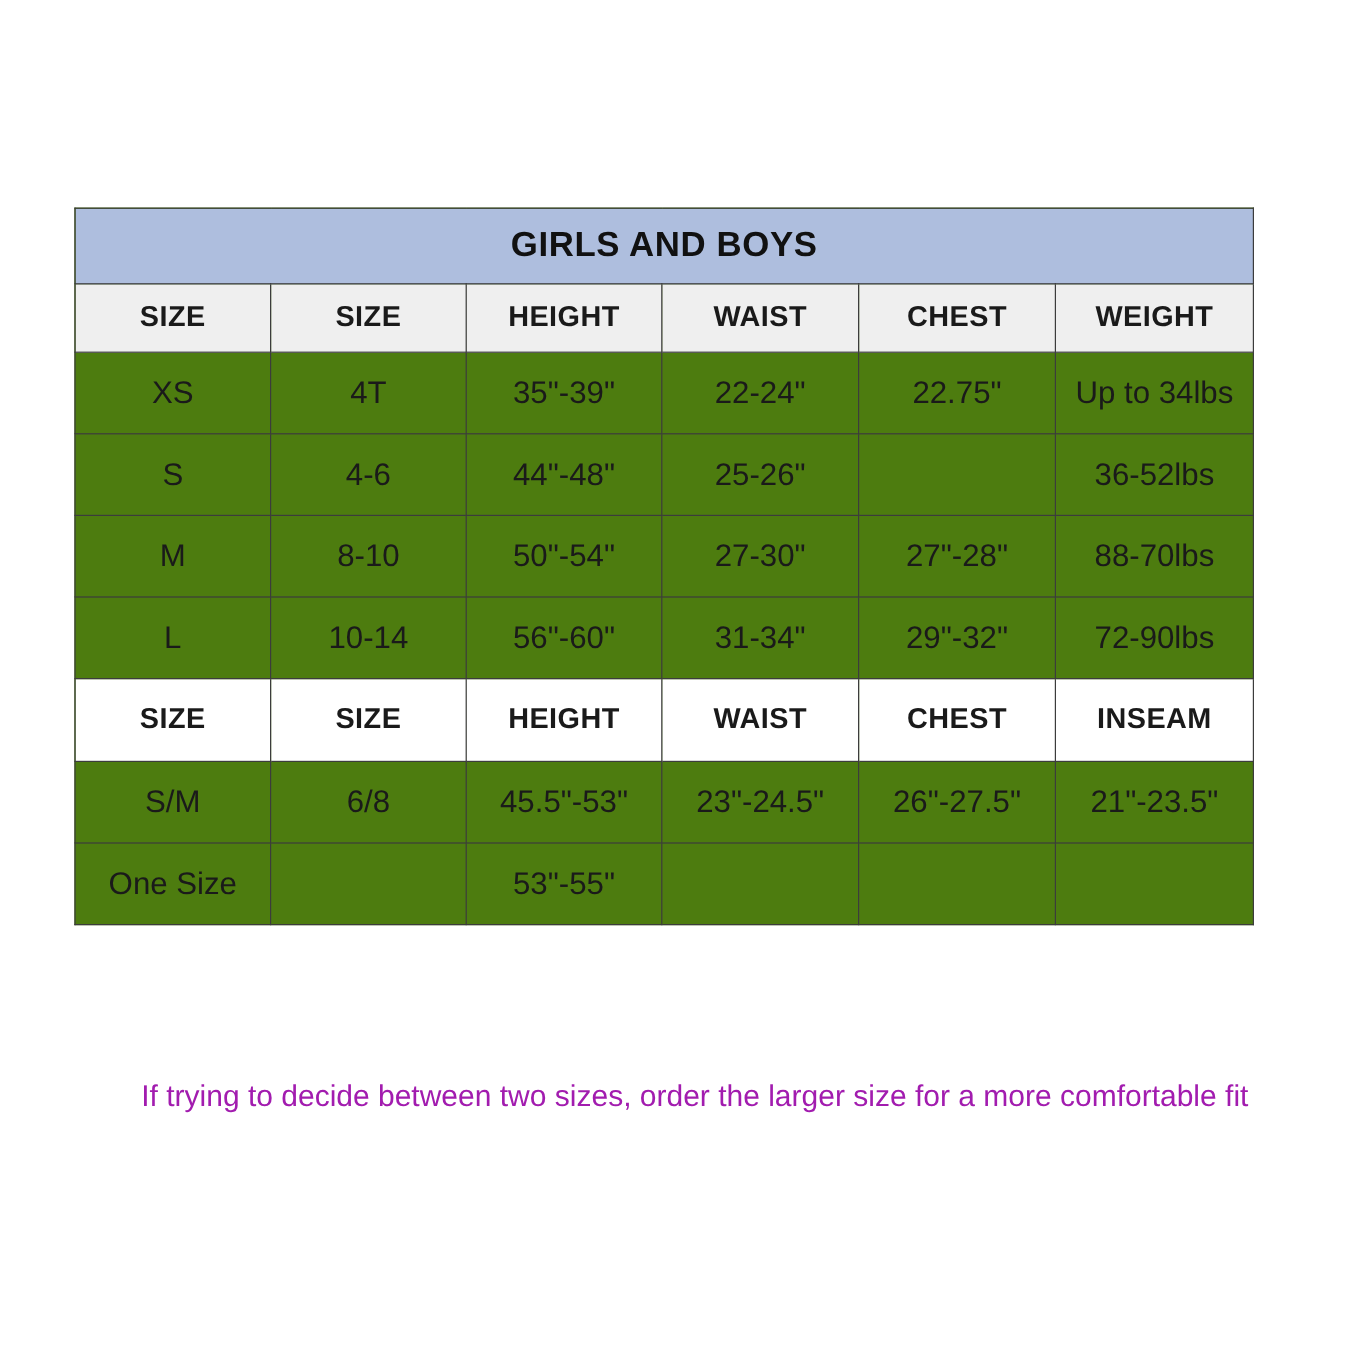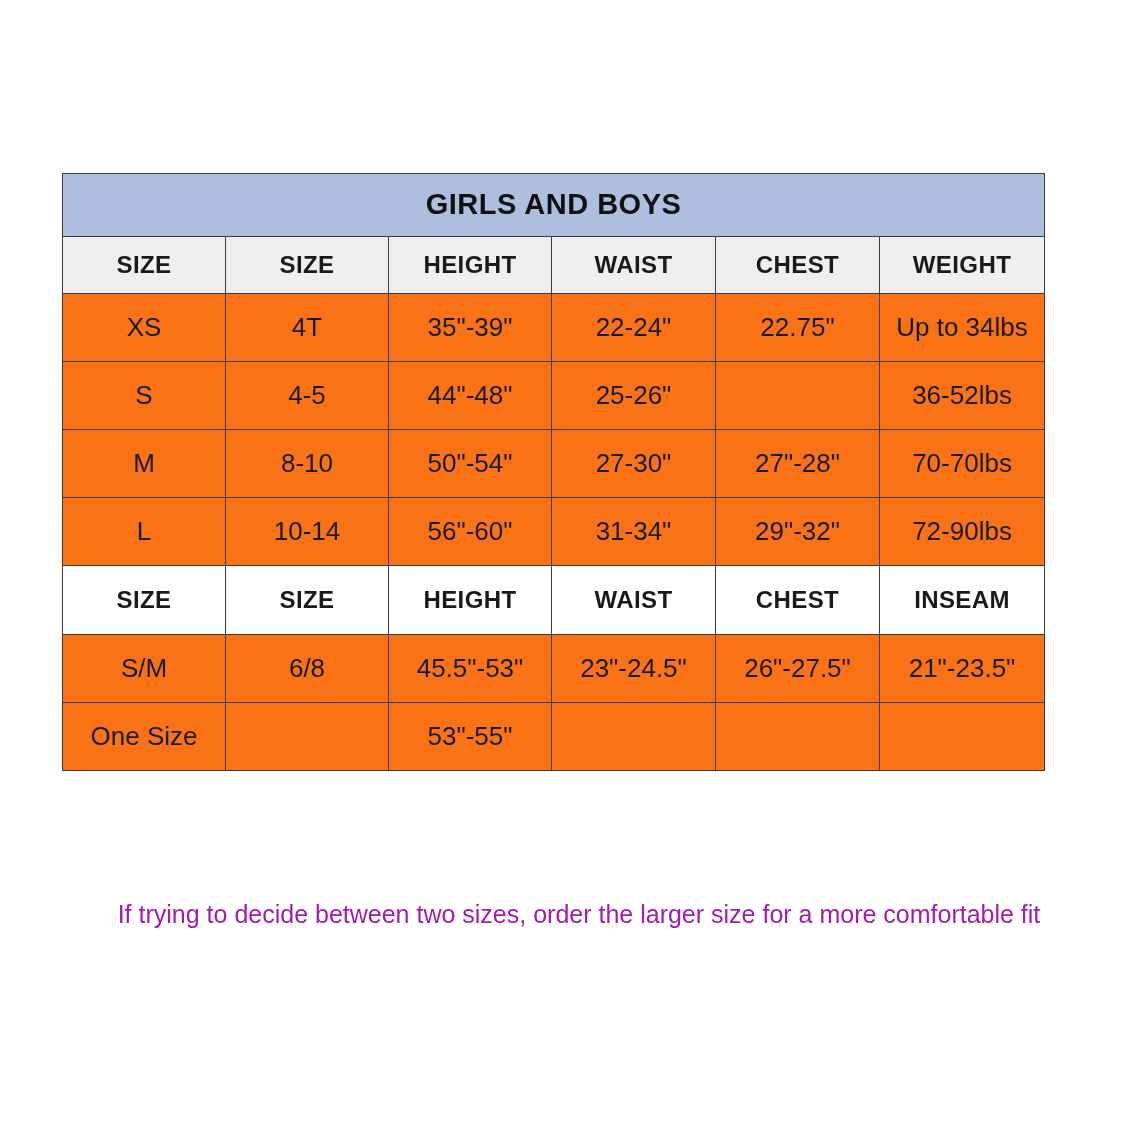--- a/index.html
+++ b/index.html
@@ -23,21 +23,21 @@
   .chart-wrap {
     position: absolute;
     left: 62px;
     top: 173px;
     width: 982px;
   }
   table.size-chart {
     border-collapse: collapse;
     table-layout: fixed;
     width: 982px;
-    background: #f97316;
+    background: #4d7c0f;
   }
   table.size-chart td {
     border: 1px solid #3c3c3c;
     text-align: center;
     vertical-align: middle;
     font-size: 25px;
     font-weight: 400;
     color: #1a1a1a;
     padding: 0 4px;
     line-height: 1.1;
@@ -119,33 +119,33 @@
         <tr class="data-row">
           <td>XS</td>
           <td>4T</td>
           <td>35"-39"</td>
           <td>22-24"</td>
           <td>22.75"</td>
           <td>Up to 34lbs</td>
         </tr>
         <tr class="data-row">
           <td>S</td>
-          <td>4-5</td>
+          <td>4-6</td>
           <td>44"-48"</td>
           <td>25-26"</td>
           <td></td>
           <td>36-52lbs</td>
         </tr>
         <tr class="data-row">
           <td>M</td>
           <td>8-10</td>
           <td>50"-54"</td>
           <td>27-30"</td>
           <td>27"-28"</td>
-          <td>70-70lbs</td>
+          <td>88-70lbs</td>
         </tr>
         <tr class="data-row">
           <td>L</td>
           <td>10-14</td>
           <td>56"-60"</td>
           <td>31-34"</td>
           <td>29"-32"</td>
           <td>72-90lbs</td>
         </tr>
 

